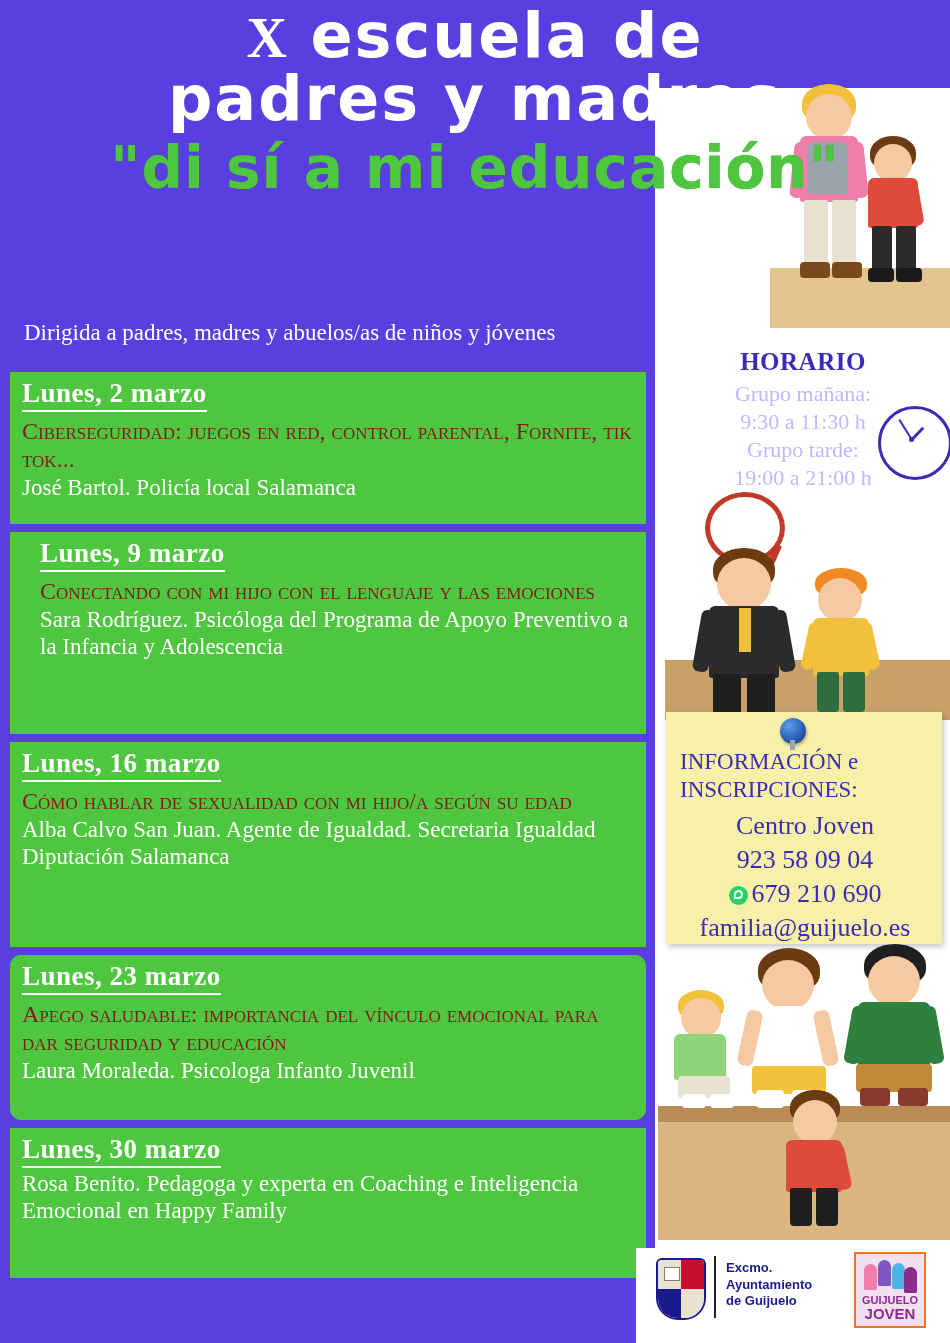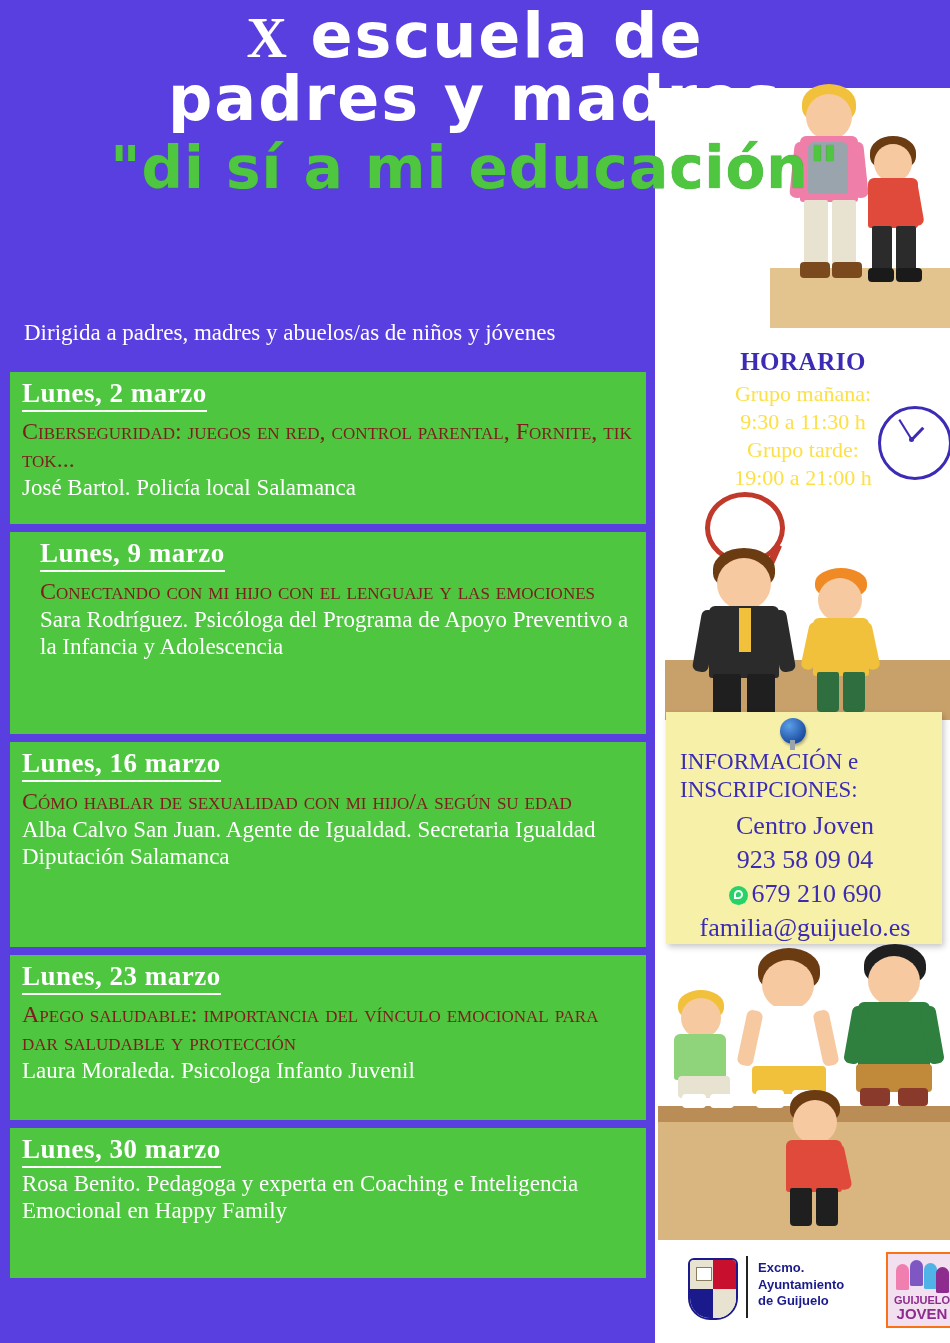--- a/index.html
+++ b/index.html
@@ -134,21 +134,21 @@
   .horario-title {
     font-size: 25px;
     font-weight: bold;
     letter-spacing: 0.5px;
     color: #3b2bb5;
     margin-bottom: 4px;
   }
   .horario-line {
     font-size: 22px;
     line-height: 1.28;
-    color: #fde047;
+    color: #c4b5fd;
   }
   .clock {
     position: absolute;
     left: 878px;
     top: 406px;
     width: 68px;
     height: 68px;
     border-radius: 50%;
     border: 3px solid #3b2bb5;
     background: #ffffff;
@@ -270,21 +270,21 @@
     left: 0; bottom: 0;
     width: 100%;
     height: 60px;
     background: #c8a06a;
   }
   .ground.light { background: #e3c48e; }
 
   
   .footer {
     position: absolute;
-    left: 668px;
+    left: 636px;
     top: 1248px;
     width: 256px;
     height: 95px;
     background: #ffffff;
   }
   .shield {
     position: absolute;
     left: 20px; top: 10px;
     width: 46px; height: 58px;
     background: #ffffff;
@@ -406,23 +406,23 @@
       <div class="topic">Conectando con mi hijo con el lenguaje y las emociones</div>
       <div class="speaker">Sara Rodríguez. Psicóloga del Programa de Apoyo Preventivo a la Infancia y Adolescencia</div>
     </div>
 
     <div class="session" style="height:205px;">
       <div class="date">Lunes,  16 marzo</div>
       <div class="topic">Cómo hablar de sexualidad con mi hijo/a según su edad</div>
       <div class="speaker">Alba Calvo San Juan. Agente de Igualdad. Secretaria Igualdad Diputación Salamanca</div>
     </div>
 
-    <div class="session" style="height:165px;">
+    <div class="session" style="height:165px;border-radius:11px;">
       <div class="date">Lunes, 23 marzo</div>
-      <div class="topic">Apego saludable: importancia del vínculo emocional para dar saludable y protección</div>
+      <div class="topic">Apego saludable: importancia del vínculo emocional para dar seguridad y educación</div>
       <div class="speaker">Laura Moraleda. Psicologa Infanto Juvenil</div>
     </div>
 
     <div class="session" style="height:150px;">
       <div class="date">Lunes, 30 marzo</div>
       <div class="speaker">Rosa Benito. Pedagoga y experta en Coaching e Inteligencia Emocional en Happy Family</div>
     </div>
 
   </div>
 

